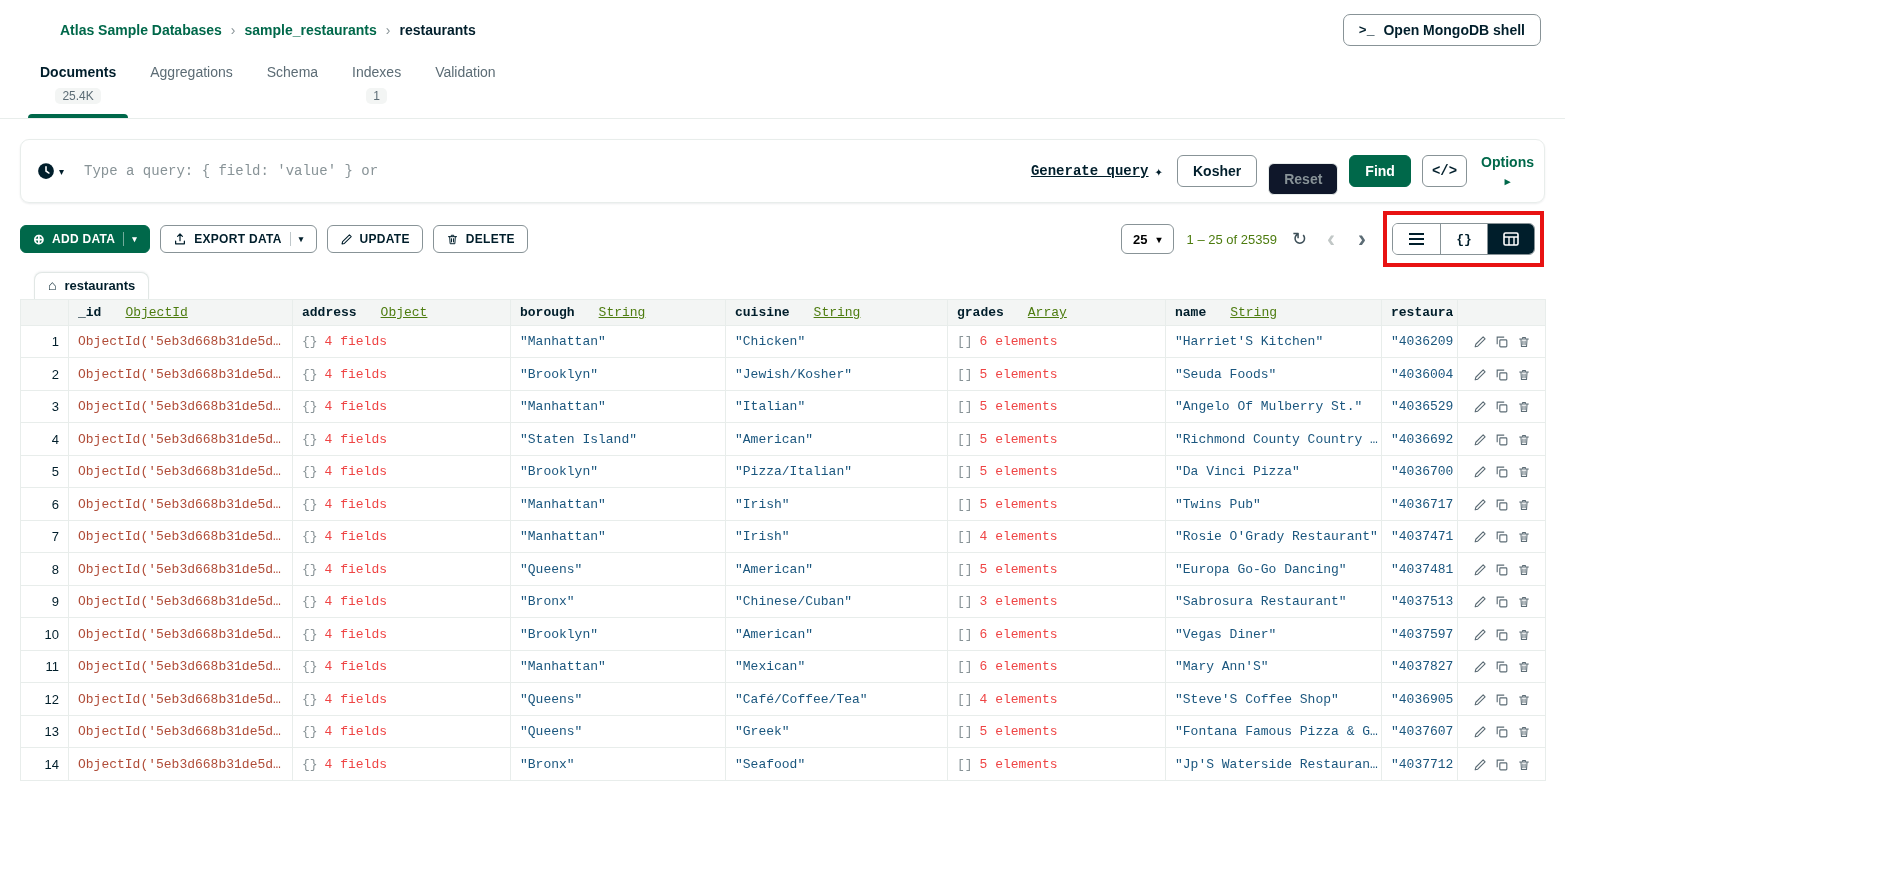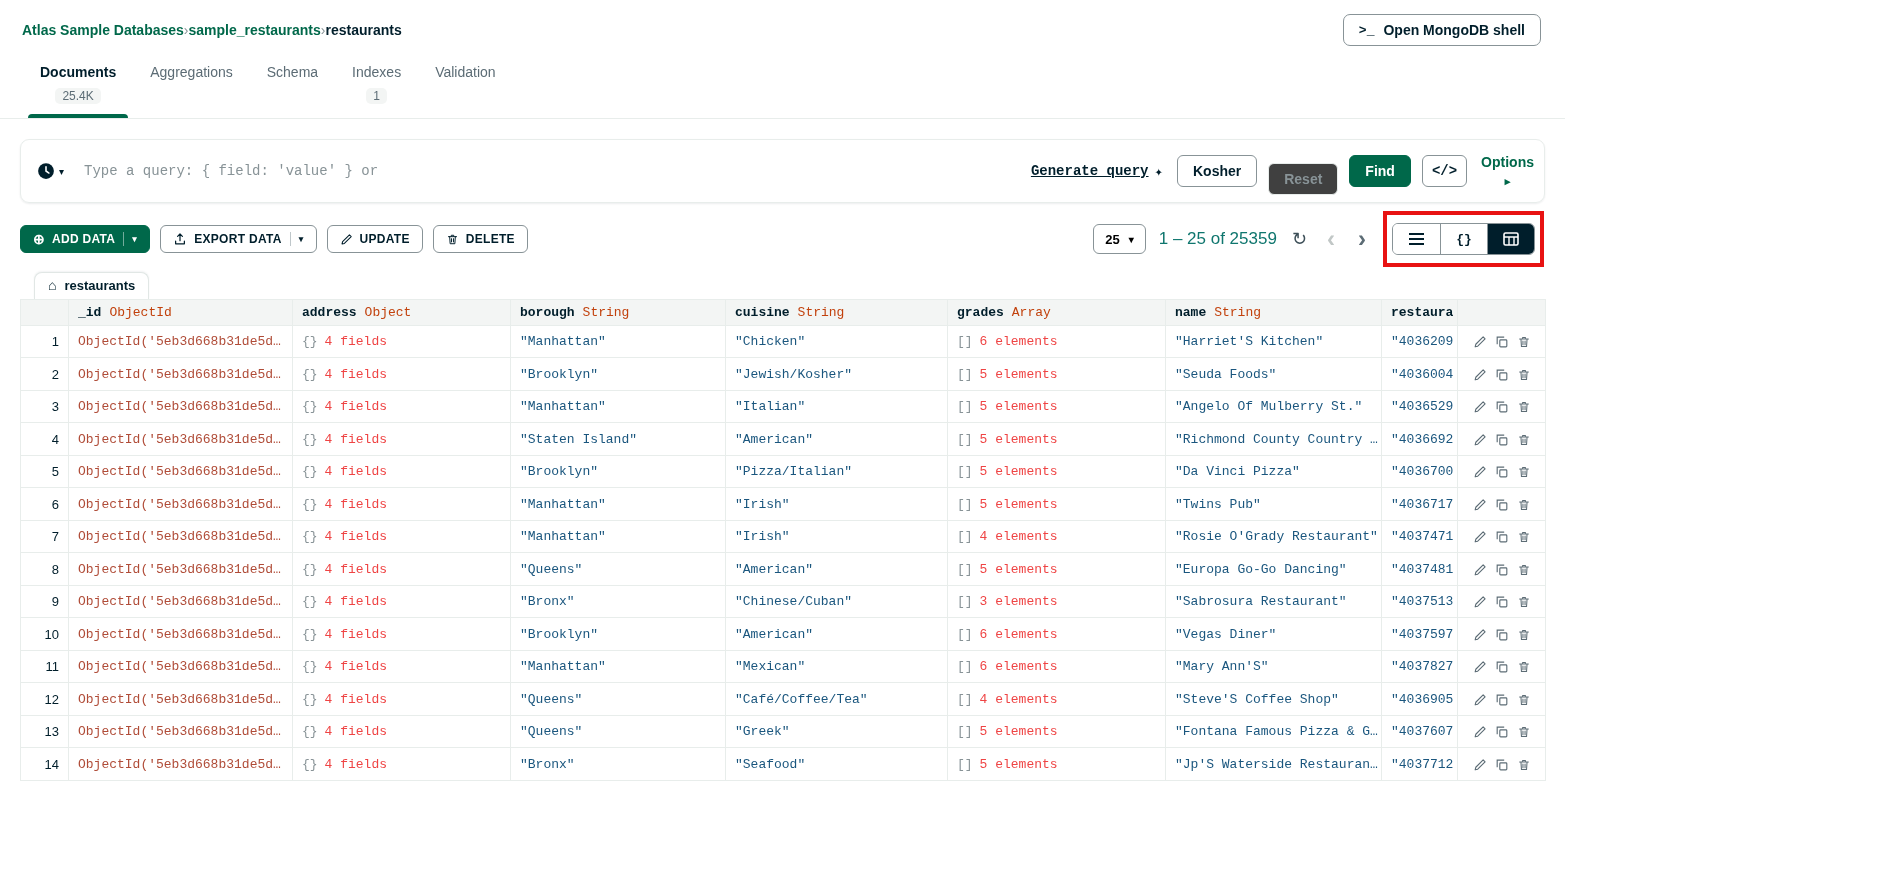--- a/index.html
+++ b/index.html
@@ -7,21 +7,21 @@
     width: 1901px; height: 872px;
     background: #fff;
     font-family: "Liberation Sans", sans-serif;
     color: #001E2B;
     overflow: hidden;
   }
   .app { width: 1565px; position: relative; }
 
   
   .topbar { display: flex; justify-content: space-between; align-items: center; padding: 14px 24px 8px 22px; }
-  .breadcrumb { display: flex; align-items: flex-end; font-size: 14px; font-weight: 700; }
+  .breadcrumb { display: flex; align-items: flex-end; gap: 9px; font-size: 14px; font-weight: 700; margin-left: 38px; }
   .crumb { text-decoration: none; cursor: pointer; }
   .crumb.green { color: var(--green); }
   .crumb.current { color: #001E2B; }
   .crumb-sep { color: #889397; font-weight: 400; font-size: 14px; }
   .shell-btn { display: flex; align-items: center; gap: 9px; background: #fff; border: 1px solid #889397;
     border-radius: 7px; padding: 7px 15px; font-size: 14px; font-weight: 700; color: #001E2B; cursor: pointer; }
   .shell-icon { font-family: "Liberation Mono", monospace; font-weight: 700; font-size: 13px; }
 
   
   .tabs { display: flex; gap: 6px; padding: 0 0 0 26px; border-bottom: 1px solid #E8EDEB; }
@@ -40,42 +40,42 @@
   .caret { font-size: 10px; color: currentColor; }
   .query-input { flex: 1; display: flex; align-items: center; gap: 9px;
     font-family: "Liberation Mono", "DejaVu Sans Mono", monospace; font-size: 14px; cursor: text; justify-content: space-between; }
   .ph { color: #889397; }
   .gen { display: flex; align-items: center; gap: 6px; color: #001E2B; cursor: pointer; }
   .gen-label { font-weight: 700; text-decoration: underline; }
   .sparkle { font-size: 14px; }
   .query-actions { display: flex; align-items: center; gap: 11px; }
   .btn { height: 32px; padding: 0 15px; border-radius: 6px; border: 1px solid #889397; background: #fff;
     color: #001E2B; font-size: 14px; font-weight: 600; cursor: pointer; }
-  .btn.disabled { background: #404040; border-color: #E8EDEB; color: #889397; margin-top: 16px; }
+  .btn.disabled { background: #0f172a; border-color: #E8EDEB; color: #889397; margin-top: 16px; }
   .btn.primary { background: var(--green); border-color: var(--green); color: #fff; font-weight: 700; }
   .btn.code { font-family: "Liberation Mono", monospace; font-weight: 700; padding: 0 9px; }
   .options { display: flex; align-items: center; gap: 5px; color: var(--green); font-size: 14px; font-weight: 700; cursor: pointer; margin-left: 3px; flex-direction: column; }
   .tri { font-size: 11px; }
 
   
   .toolbar { margin: 20px 20px 0; display: flex; justify-content: space-between; align-items: center; }
   .crud-actions { display: flex; align-items: center; gap: 10px; }
   .pill { display: flex; align-items: center; gap: 7px; height: 28px; padding: 0 12px; border-radius: 6px;
     border: 1px solid #889397; background: #fff; color: #001E2B; font-size: 12px; font-weight: 700;
     letter-spacing: .3px; cursor: pointer; }
   .pill.green { background: var(--green); border-color: var(--green); color: #fff; }
   .pill .vdiv { width: 1px; height: 14px; background: rgba(0,30,43,.25); margin: 0 1px; }
   .pill.green .vdiv { background: rgba(255,255,255,.45); }
   .pill .caret { font-size: 9px; }
   .pill svg { display: block; }
 
   .result-controls { display: flex; align-items: center; gap: 13px; }
   .page-size { display: flex; align-items: center; gap: 9px; height: 30px; padding: 0 11px;
     border: 1px solid #889397; border-radius: 6px; background: #fff; font-size: 13px; font-weight: 600; cursor: pointer; }
-  .range { font-size: 17px; color: #0f766e; }
+  .range { font-size: 13px; color: #4d7c0f; }
   .icon-btn { background: none; border: none; cursor: pointer; color: #3D4F58; display: flex; align-items: center; padding: 2px; }
   .refresh-glyph { font-size: 18px; line-height: 1; }
   .chev { font-size: 24px; font-weight: 700; color: #5C6C75; line-height: 1; padding: 0 3px; }
   .chev.disabled { color: #C1C7C6; }
 
   .toggle-wrap { position: relative; margin-left: 8px; margin-right: 10px; }
   .annotation { position: absolute; inset: -12px -9px; border: 4px solid var(--red); pointer-events: none; z-index: 5; }
   .view-toggle { display: flex; border: 1px solid #889397; border-radius: 6px; overflow: hidden; height: 32px; background: #fff; }
   .seg { width: 47px; border: none; border-left: 1px solid #889397; background: #fff; color: #001E2B;
     display: flex; align-items: center; justify-content: center; cursor: pointer; }
@@ -91,21 +91,21 @@
     border: 1px solid #E1E7E5; border-bottom: none; border-radius: 8px 8px 0 0;
     box-shadow: 0 -1px 2px rgba(0,30,43,.06); padding: 4px 13px 6px; font-size: 13px; font-weight: 700; cursor: pointer; }
   .home-glyph { font-size: 14px; }
 
   
   .table-wrap { margin: 0 20px; }
   table.grid { width: 1525px; table-layout: fixed; border-collapse: collapse;
     font-family: "Liberation Mono", "DejaVu Sans Mono", monospace; font-size: 13px; }
   table.grid thead th { background: #F3F5F4; border: 1px solid #E8EDEB; text-align: left;
     padding: 5px 9px; font-weight: 700; white-space: nowrap; overflow: hidden; }
-  .col-type { color: #c2410c; font-weight: 400; margin-left: 8px; }
+  .col-type { color: #4d7c0f; font-weight: 400; margin-left: 24px; text-decoration: underline; }
   table.grid tbody td { border: 1px solid #E8EDEB; padding: 6px 9px; height: 31px;
     white-space: nowrap; overflow: hidden; background: #fff; }
   th.num-col, td.num-col { width: 48px; }
   td.num-col { text-align: right; padding-right: 11px; font-family: "Liberation Sans", sans-serif; color: #001E2B; }
   th.actions-col, td.actions-col { width: 88px; }
   td.actions-col { padding: 0 4px; text-align: center; }
   .row-icon { background: none; border: none; color: #5C6C75; cursor: pointer; padding: 2px 4px; vertical-align: middle; }
   .row-icon svg { display: inline-block; vertical-align: middle; }
   .v-oid { color: var(--oid); }
   .v-str { color: var(--str); }

